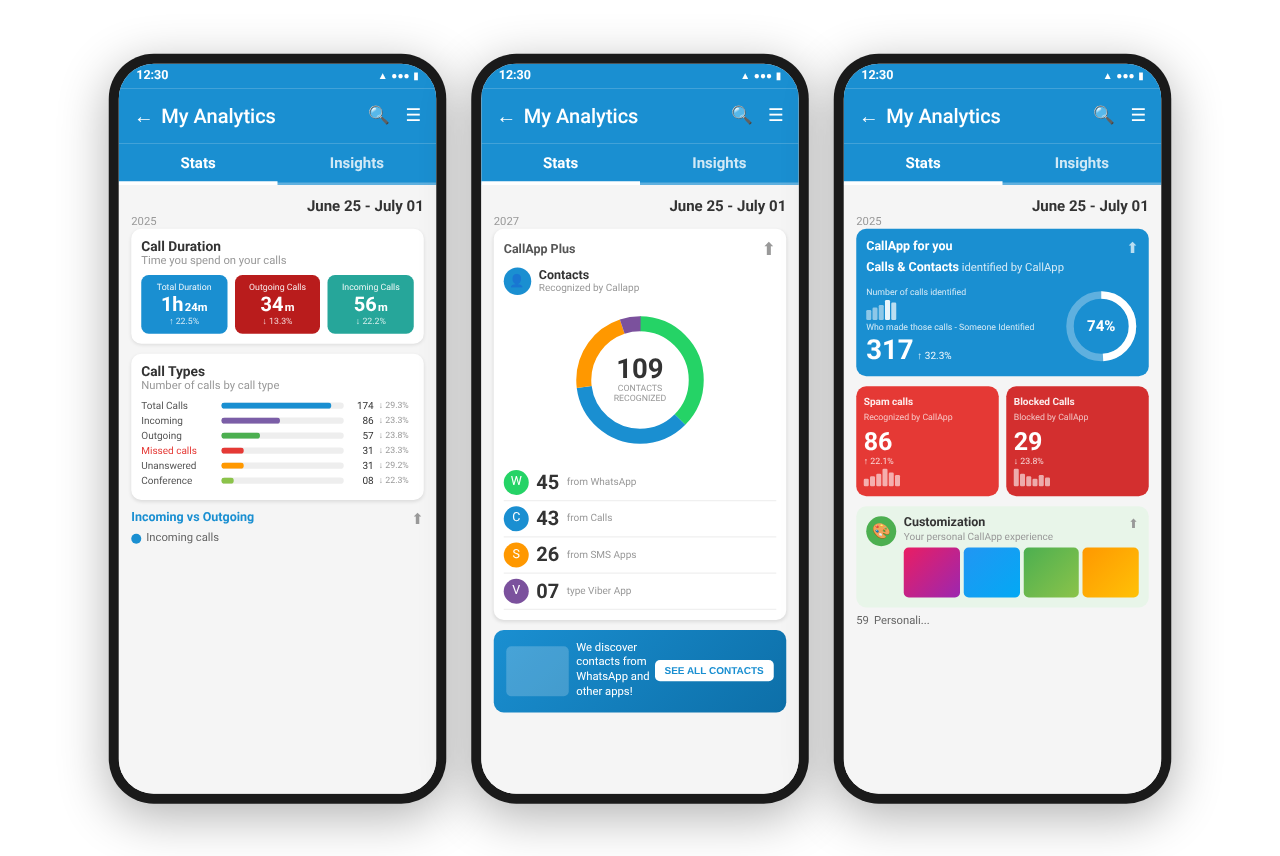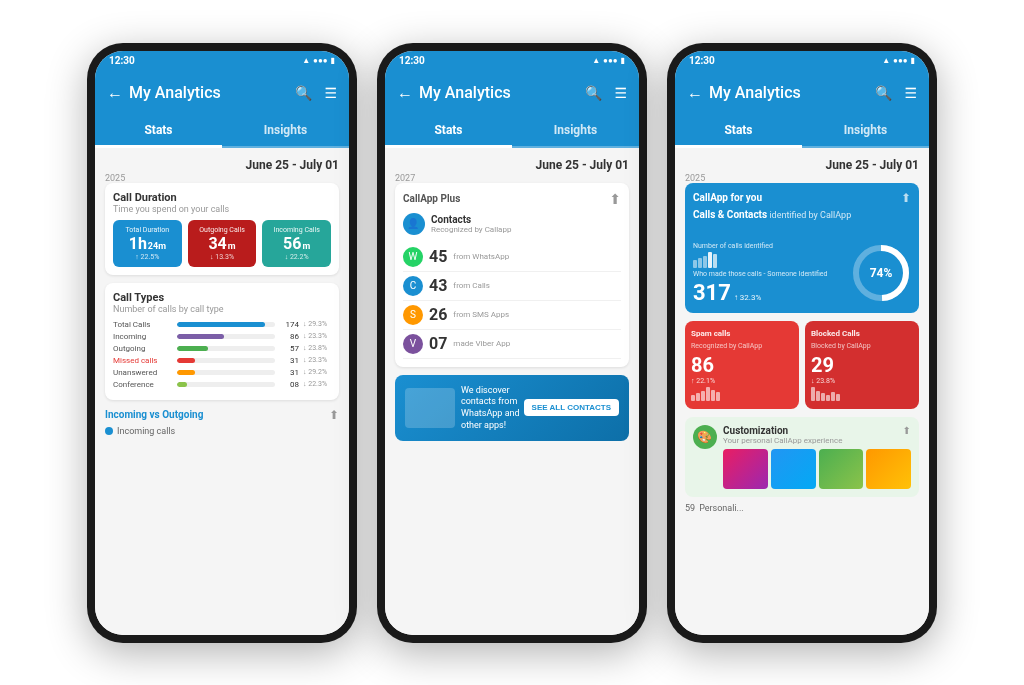--- a/index.html
+++ b/index.html
@@ -667,40 +667,53 @@
             <span class="callapp-plus">CallApp Plus</span>
             <span class="share-icon">⬆</span>
           </div>
           <div class="contacts-label">
             <div class="contacts-icon-circle">👤</div>
             <div>
               <div class="contacts-text">Contacts</div>
               <div style="font-size:8px;color:#999;">Recognized by Callapp</div>
             </div>
           </div>
+          <div class="donut-container">
+            <svg class="donut-svg" viewBox="0 0 120 120">
+
+              <circle cx="60" cy="60" r="45" fill="none" stroke="#25d366" stroke-width="12" stroke-dasharray="105.6 177.1" stroke-dashoffset="0" transform="rotate(-90 60 60)"></circle>
+              <circle cx="60" cy="60" r="45" fill="none" stroke="#1a8fd1" stroke-width="12" stroke-dasharray="100.4 182.3" stroke-dashoffset="-105.6" transform="rotate(-90 60 60)"></circle>
+              <circle cx="60" cy="60" r="45" fill="none" stroke="#ff9800" stroke-width="12" stroke-dasharray="61.8 220.9" stroke-dashoffset="-206" transform="rotate(-90 60 60)"></circle>
+              <circle cx="60" cy="60" r="45" fill="none" stroke="#7b519d" stroke-width="12" stroke-dasharray="15.4 267.3" stroke-dashoffset="-267.8" transform="rotate(-90 60 60)"></circle>
+            </svg>
+            <div class="donut-center">
+              <div class="donut-number">109</div>
+              <div class="donut-label">CONTACTS<br>Recognized</div>
+            </div>
+          </div>
           <div>
             <div class="contact-source-row">
               <div class="contact-source-icon wa-icon">W</div>
               <span class="contact-source-count">45</span>
               <span class="contact-source-label">from WhatsApp</span>
             </div>
             <div class="contact-source-row">
               <div class="contact-source-icon calls-icon">C</div>
               <span class="contact-source-count">43</span>
               <span class="contact-source-label">from Calls</span>
             </div>
             <div class="contact-source-row">
               <div class="contact-source-icon sms-icon">S</div>
               <span class="contact-source-count">26</span>
               <span class="contact-source-label">from SMS Apps</span>
             </div>
             <div class="contact-source-row">
               <div class="contact-source-icon viber-icon">V</div>
               <span class="contact-source-count">07</span>
-              <span class="contact-source-label">made Viber App</span>
+              <span class="contact-source-label">type Viber App</span>
             </div>
           </div>
         </div>
         <div class="banner">
           <div style="width:50px;height:40px;background:rgba(255,255,255,0.2);border-radius:4px;flex-shrink:0;margin-right:6px;"></div>
           <span class="banner-text">We discover contacts from WhatsApp and other apps!</span>
           <button class="banner-btn">SEE ALL CONTACTS</button>
         </div>
       </div>
     </div>
@@ -732,21 +745,21 @@
       </div>
       <div class="content">
         <div class="date-range">June 25 - July 01</div>
         <div class="date-year">2025</div>
 
         <div class="callapp-card">
           <div class="callapp-card-header">
             <span class="callapp-card-title">CallApp for you</span>
             <span style="color:rgba(255,255,255,0.7);font-size:12px;">⬆</span>
           </div>
-          <div style="font-size:9px;color:rgba(255,255,255,0.8);margin-bottom:22px;">
+          <div style="font-size:9px;color:rgba(255,255,255,0.8);margin-bottom:10px;">
             <span style="font-size:10px;font-weight:bold;color:white;">Calls &amp; Contacts</span>
             <span>identified by CallApp</span>
           </div>
           <div class="callapp-sub-row">
             <div class="callapp-sub">
               <div class="callapp-sub-label">Number of calls identified</div>
               <div style="height:16px;display:flex;align-items:flex-end;gap:1px;margin:2px 0;">
                 <div style="width:4px;height:8px;background:rgba(255,255,255,0.5);border-radius:1px;"></div>
                 <div style="width:4px;height:10px;background:rgba(255,255,255,0.5);border-radius:1px;"></div>
                 <div style="width:4px;height:12px;background:rgba(255,255,255,0.5);border-radius:1px;"></div>

